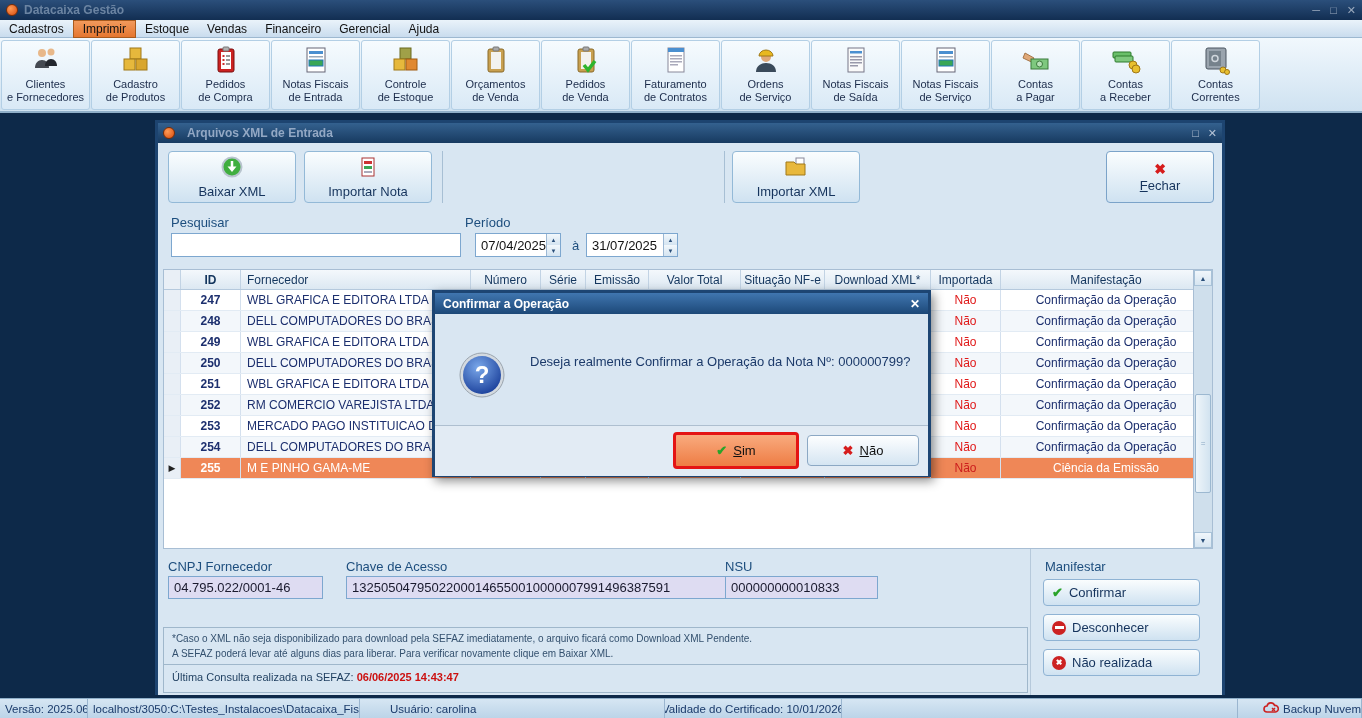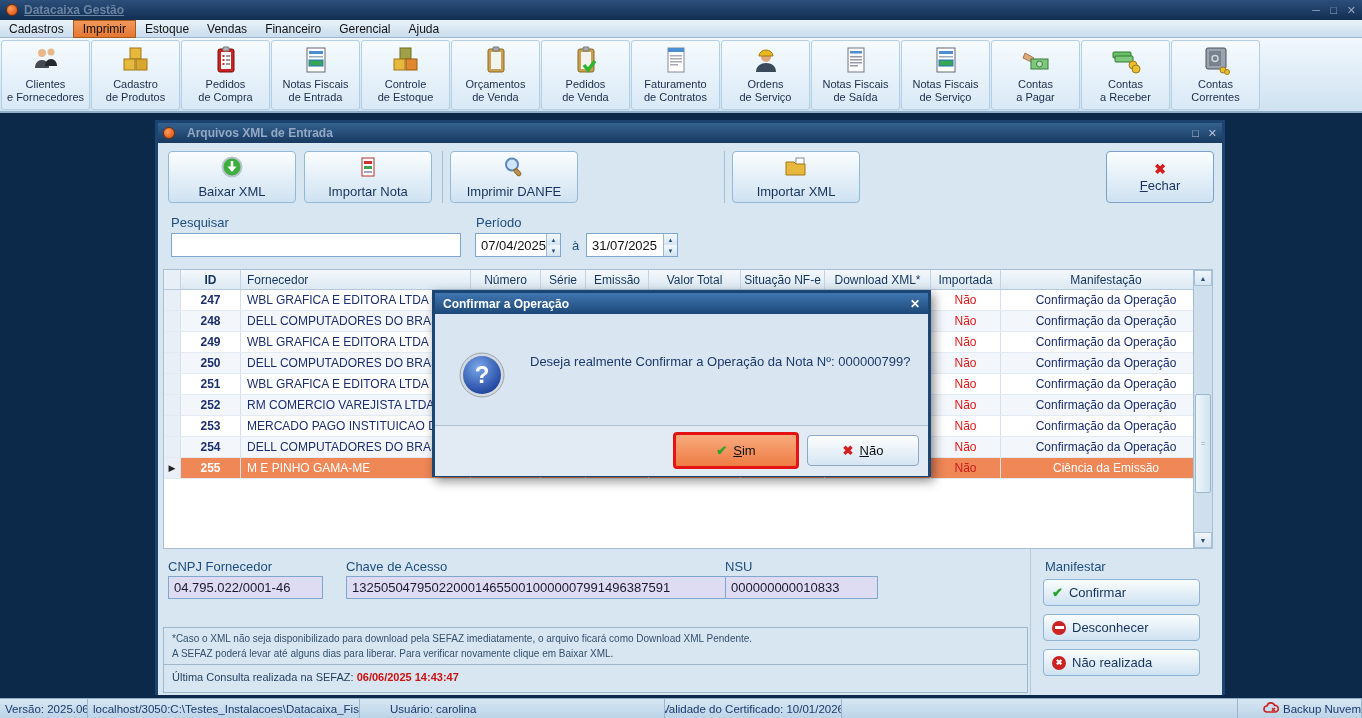--- a/index.html
+++ b/index.html
@@ -3,21 +3,21 @@
 <meta charset="utf-8">
 <style>
 * { box-sizing: border-box; margin: 0; padding: 0; }
 body { font-family: "Liberation Sans", sans-serif; width: 1362px; height: 718px; overflow: hidden; }
 .screen { position: relative; width: 1362px; height: 718px; background: #0d2949; overflow: hidden; }
 
 
 .titlebar { position: absolute; top: 0; left: 0; width: 100%; height: 20px;
   background: linear-gradient(#2b4f7b, #122e52); display: flex; align-items: center; padding: 0 6px; }
 .app-logo { width: 12px; height: 12px; border-radius: 50%; background: radial-gradient(circle at 35% 35%, #ff9a55, #d94d10); border: 1px solid #7a2d05; margin-right: 6px; }
-.titlebar-text { color: #6b84a2; font-weight: bold; font-size: 12px; text-decoration: underline; }
+.titlebar-text { color: #6b84a2; font-weight: bold; font-size: 12px; }
 .win-ctrls { margin-left: auto; display: flex; gap: 10px; color: #9aa9bd; font-size: 11px; }
 .win-ctrls span { cursor: default; }
 
 
 .menubar { position: absolute; top: 20px; left: 0; width: 100%; height: 18px;
   background: linear-gradient(#eaf3fa, #c9dcee); border-bottom: 1px solid #9db8d0; display: flex; align-items: center; font-size: 12px; color: #111; }
 .menu-item { padding: 2px 9px; height: 18px; display: flex; align-items: center; }
 .menu-item.active { background: linear-gradient(#f29a5c, #e5762f); border: 1px solid #a85a1d; color: #111; }
 
 
@@ -323,43 +323,36 @@
       <div class="wbtn" style="left:146px">
         <span><svg width="22" height="22" viewBox="0 0 22 22">
               <rect x="5" y="2" width="12" height="18" fill="#fff" stroke="#a33"></rect>
               <rect x="7" y="5" width="8" height="3" fill="#cc3333"></rect>
               <rect x="7" y="10" width="8" height="3" fill="#3aa655"></rect>
               <rect x="7" y="15" width="8" height="2" fill="#aab"></rect>
             </svg></span>
         <span class="wbtn-label">Importar Nota</span>
       </div>
       <div class="tool-sep" style="left:284px"></div>
-      <div class="wbtn" style="left:292px">
-        <span><svg width="22" height="22" viewBox="0 0 22 22">
-              <circle cx="9" cy="8.5" r="6" fill="#cfe4f4" stroke="#5a88b8" stroke-width="2"></circle>
-              <rect x="13" y="12" width="8" height="4" rx="2" transform="rotate(45 13 12)" fill="#c09050" stroke="#8a6428"></rect>
-            </svg></span>
-        <span class="wbtn-label">Imprimir DANFE</span>
-      </div>
       <div class="tool-sep" style="left:566px"></div>
       <div class="wbtn" style="left:574px">
         <span><svg width="24" height="22" viewBox="0 0 24 22">
               <rect x="12" y="2" width="8" height="10" fill="#fff" stroke="#889"></rect>
               <path d="M2 6h8l2 2h9v11H2z" fill="#e8b83c" stroke="#a07818"></path>
             </svg></span>
         <span class="wbtn-label">Importar XML</span>
       </div>
       <div class="btn-fechar">
         <span class="red-x">✖</span>
         <span class="wbtn-label"><u>F</u><span>echar</span></span>
       </div>
 
       <span class="fieldlabel" style="left:13px; top:72px">Pesquisar</span>
       <input class="search-input" value="" style="">
-      <span class="fieldlabel" style="left:318px; top:72px">Período</span>
+      <span class="fieldlabel" style="left:307px; top:72px">Período</span>
       <div class="datebox" style="left:317px; width:86px">
         <span class="dateval">07/04/2025</span>
         <span class="spinner">
             <span>▲</span>
             <span>▼</span>
           </span>
       </div>
       <span class="a-sep" style="left:414px">à</span>
       <div class="datebox" style="left:428px; width:92px">
         <span class="dateval">31/07/2025</span>

